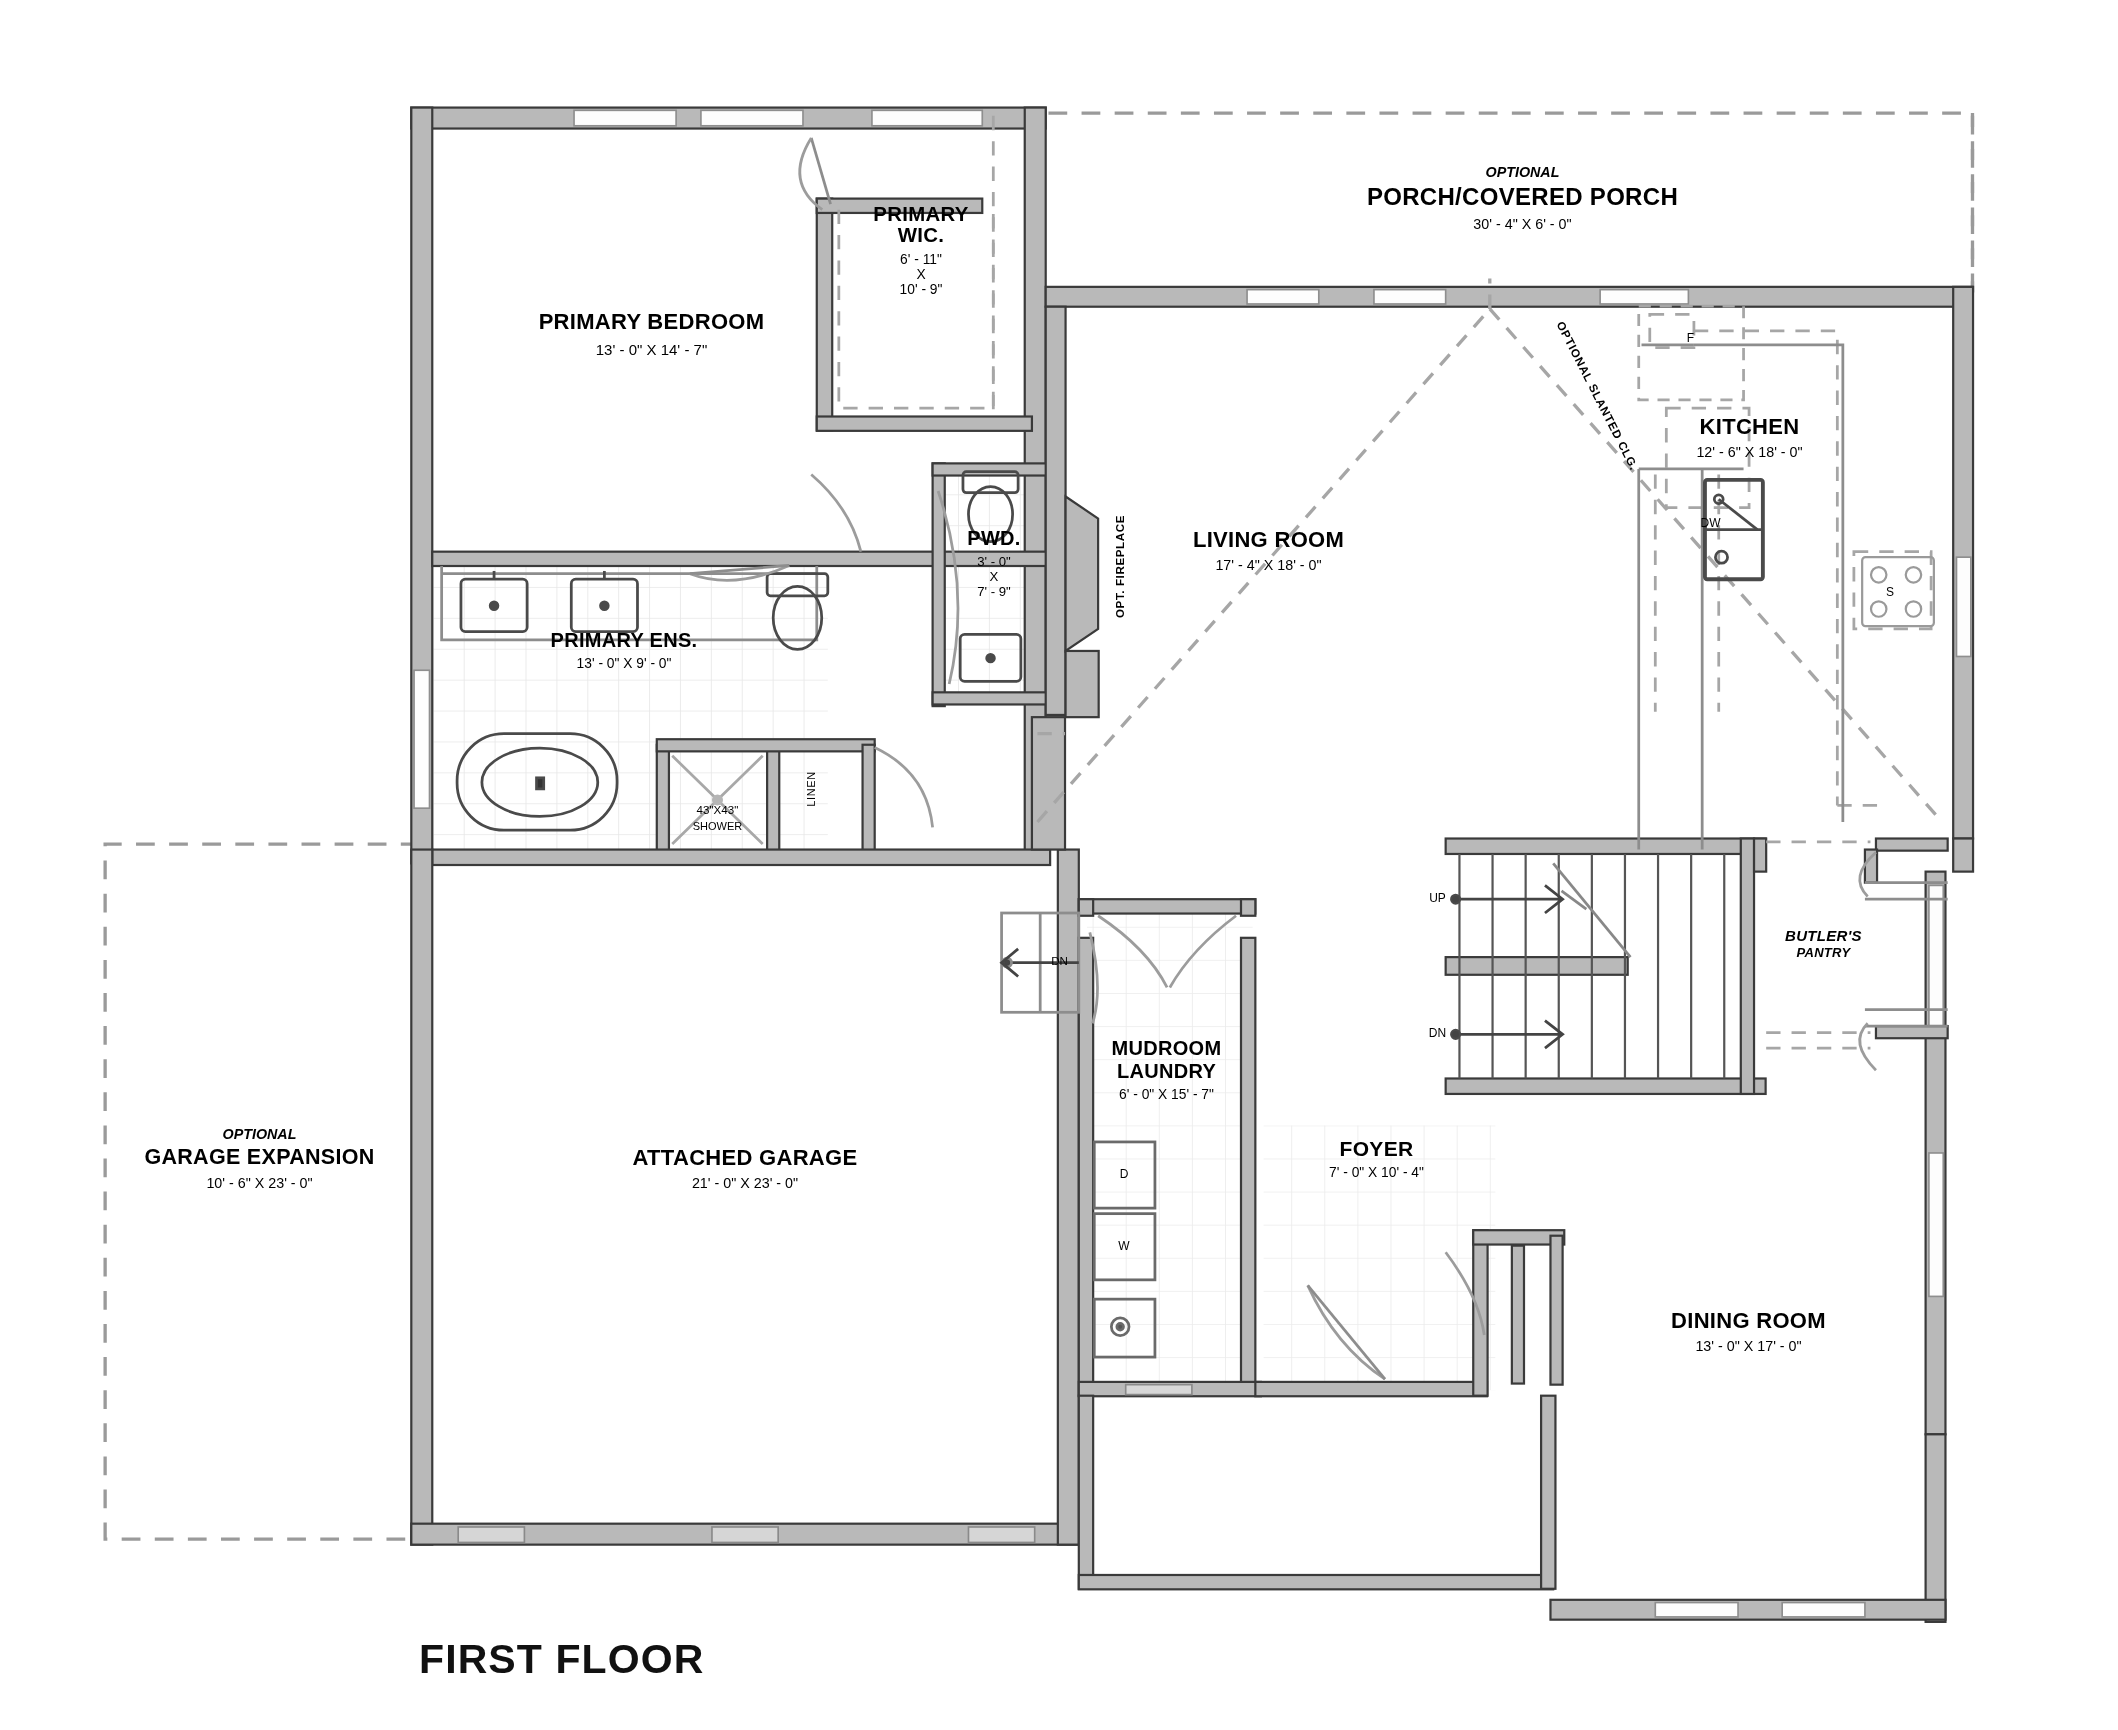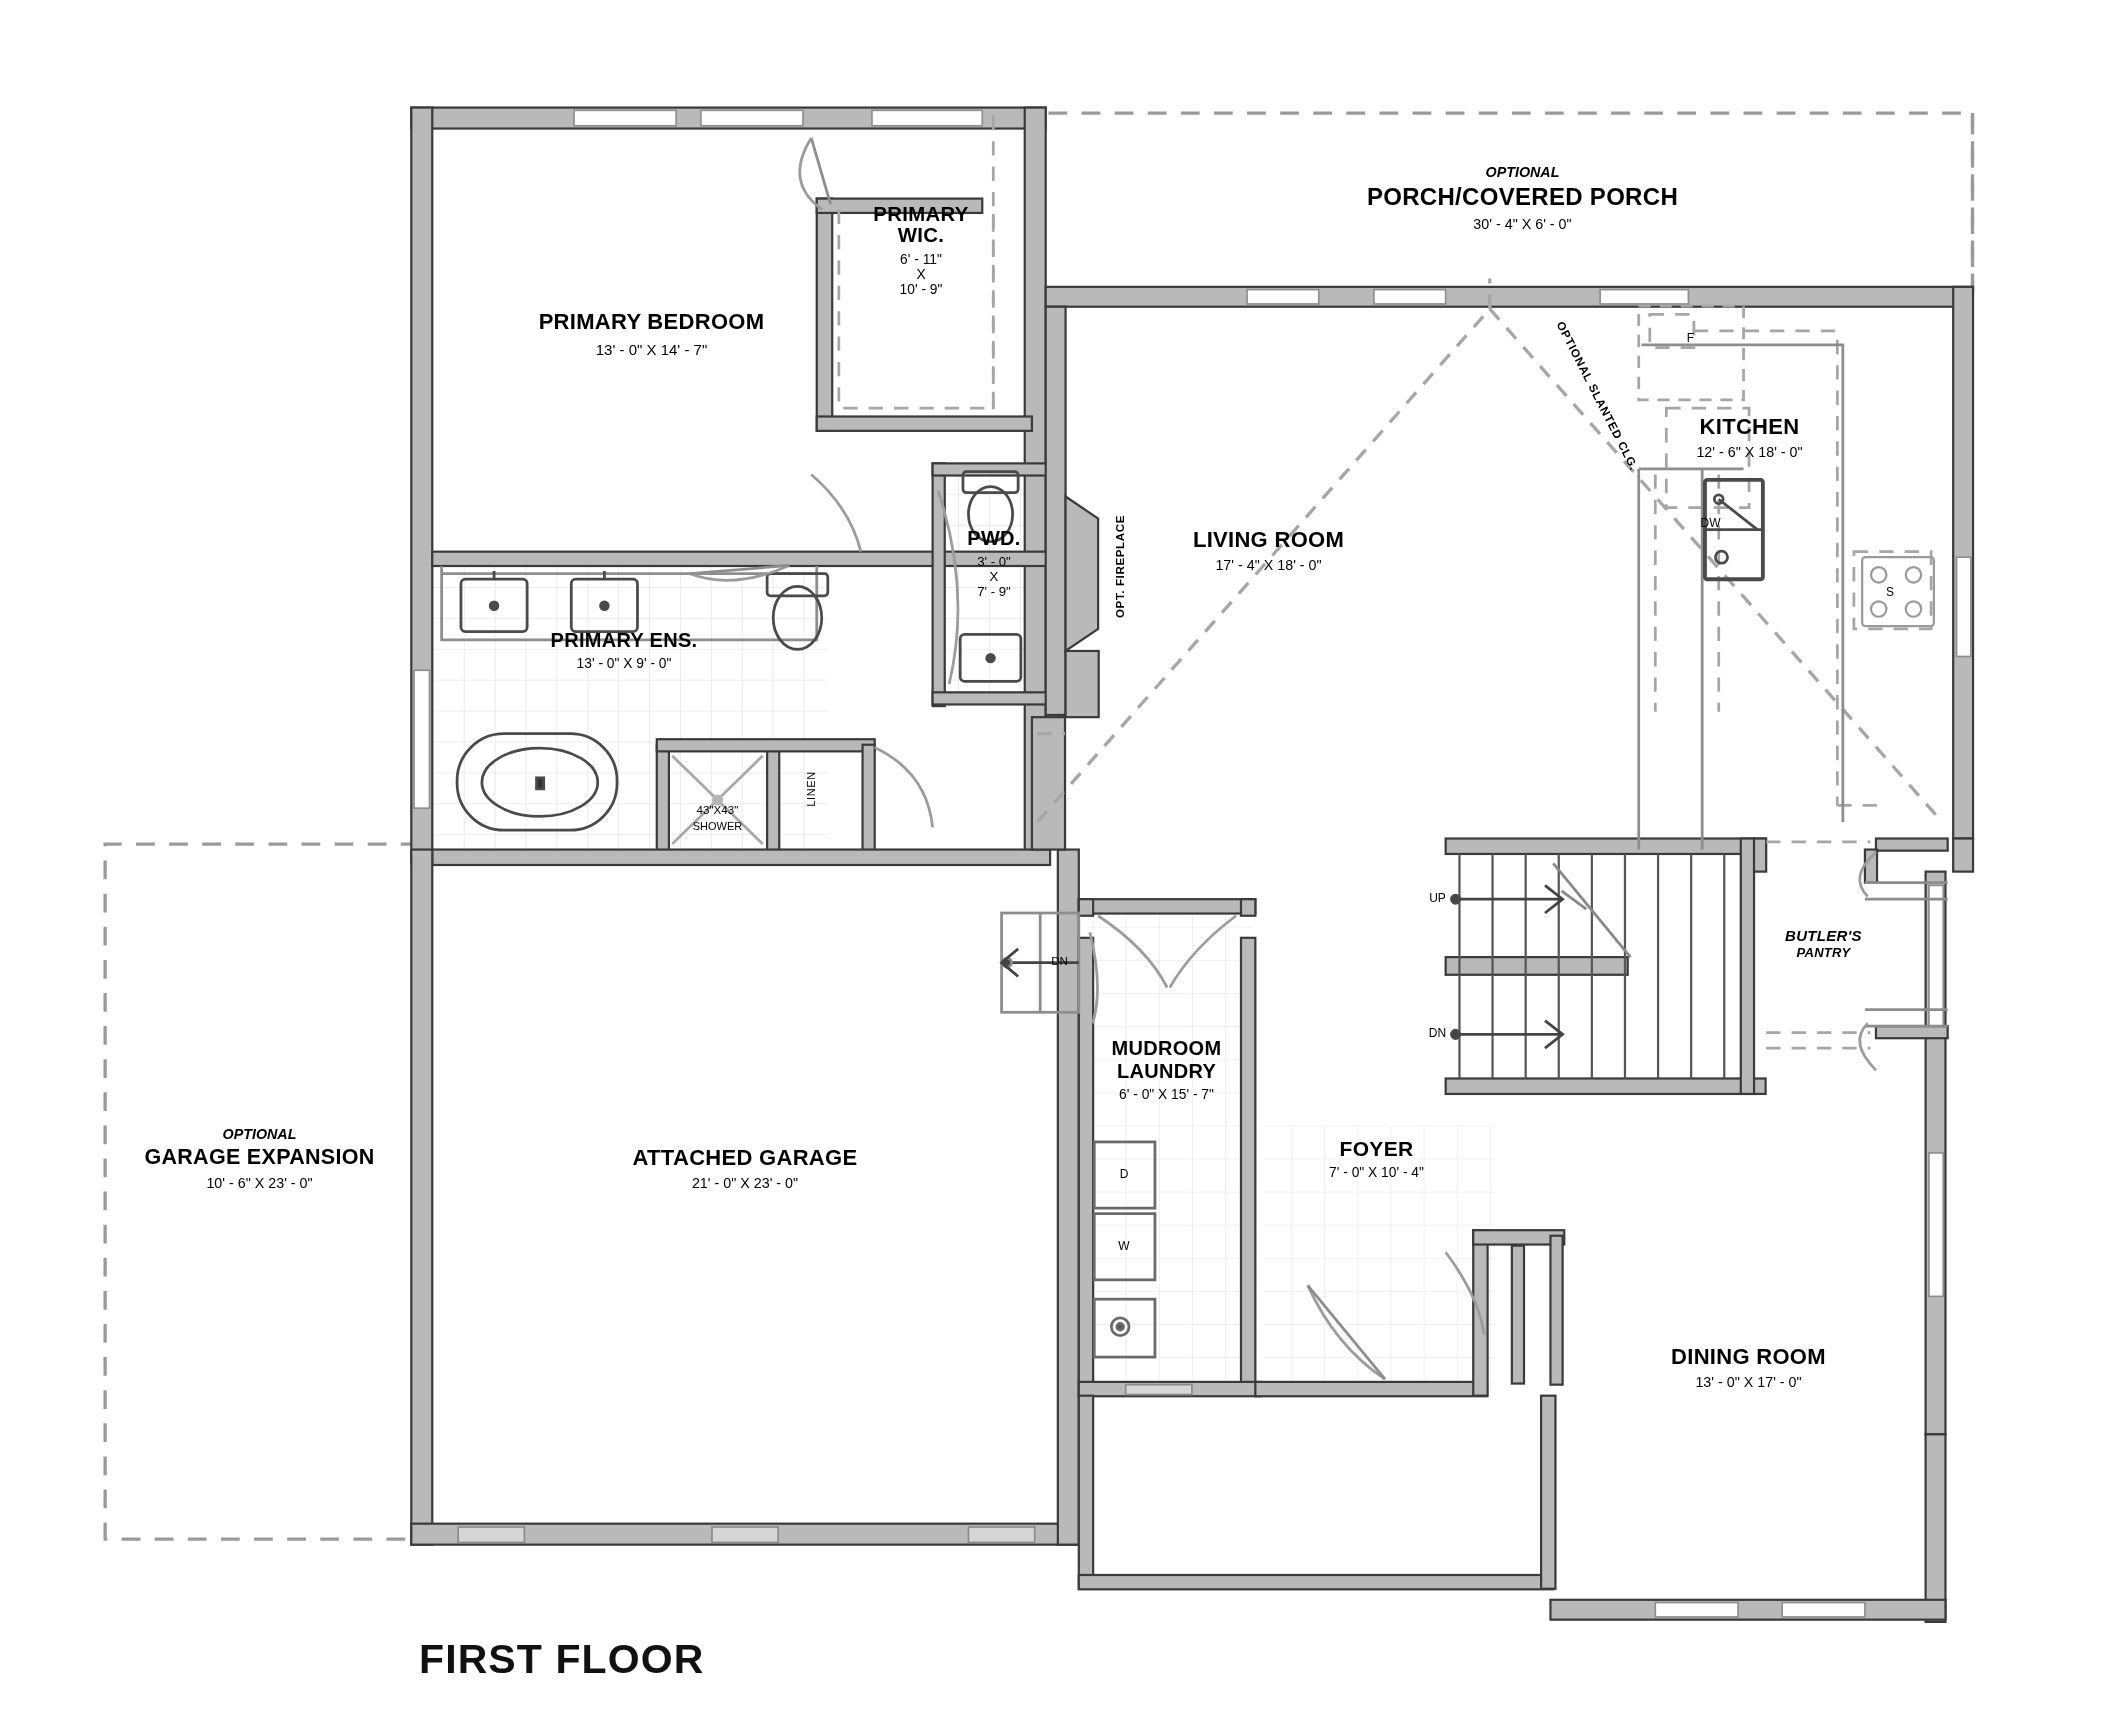--- a/index.html
+++ b/index.html
@@ -355,21 +355,21 @@
   <div class="rm-name" style="font-size:20px;line-height:1.15;">LAUNDRY</div>
   <div class="rm-dim" style="font-size:13.8px;margin-top:4.4px;">6' - 0" X 15' - 7"</div>
 </div>
 
 <div class="lbl" style="left:1280px;top:1137px;width:193px;">
   <div class="rm-name" style="font-size:21px;">FOYER</div>
   <div class="rm-dim" style="font-size:13.8px;margin-top:4.4px;">7' - 0" X 10' - 4"</div>
 </div>
 
 <div class="lbl" style="left:1605px;top:1308px;width:287px;">
-  <div class="rm-name" style="font-size:22px;margin-top:36px;">DINING ROOM</div>
+  <div class="rm-name" style="font-size:22px;">DINING ROOM</div>
   <div class="rm-dim" style="font-size:14.3px;margin-top:4.4px;">13' - 0" X 17' - 0"</div>
 </div>
 
 
 <div class="lbl vert" style="left:1048px;top:560px;width:143px;font-size:11.6px;font-weight:bold;letter-spacing:0.6px;">OPT. FIREPLACE</div>
 
 <div class="lbl" style="left:1561px;top:309px;width:188px;font-size:11.6px;font-weight:bold;letter-spacing:0.8px;
      transform:rotate(63deg);transform-origin:left top;">OPTIONAL SLANTED CLG.</div>
 
 <div class="lbl vert" style="left:761px;top:783px;width:99px;font-size:11px;letter-spacing:0.6px;">LINEN</div>

